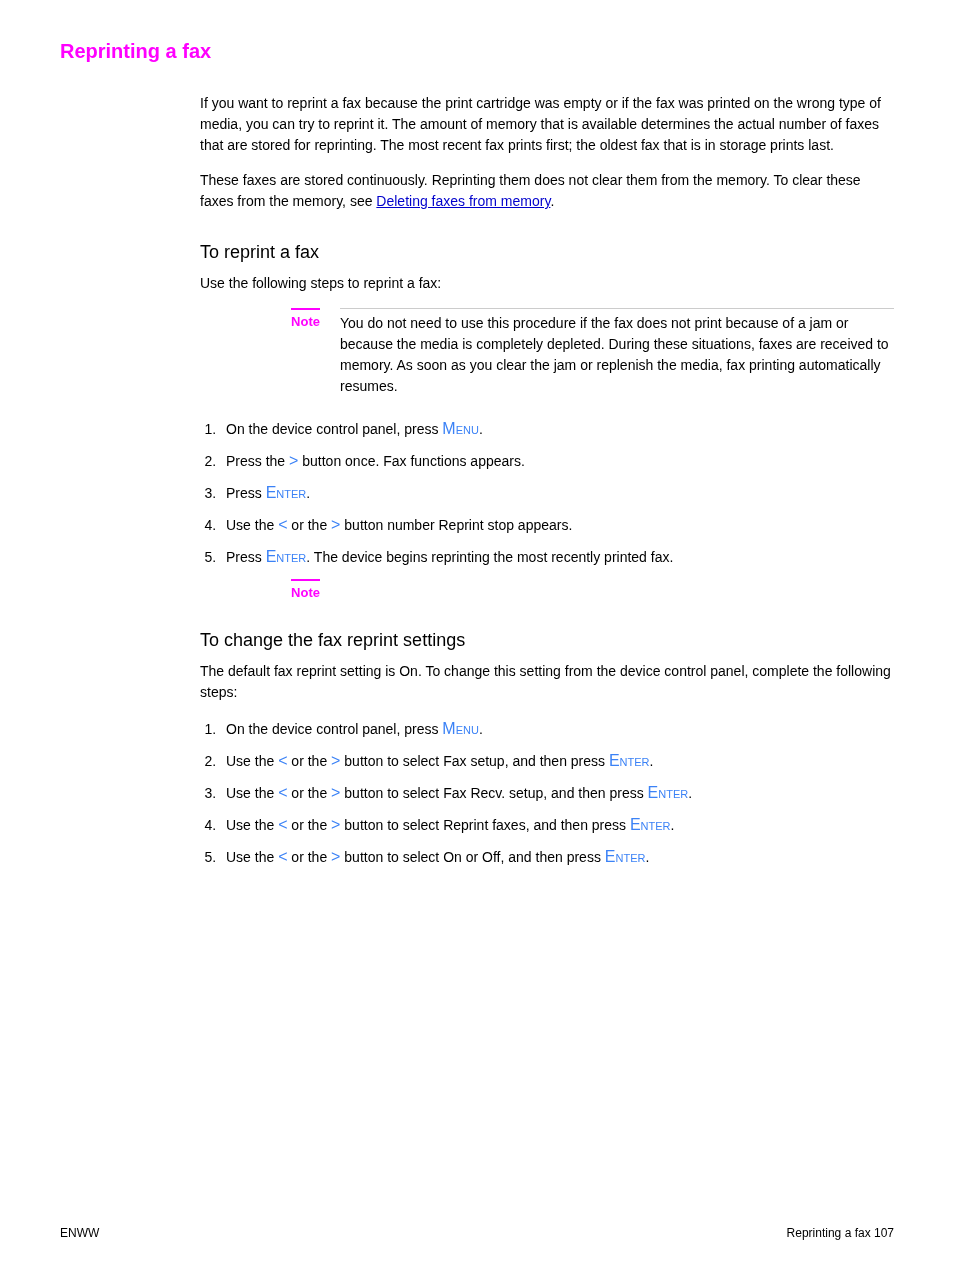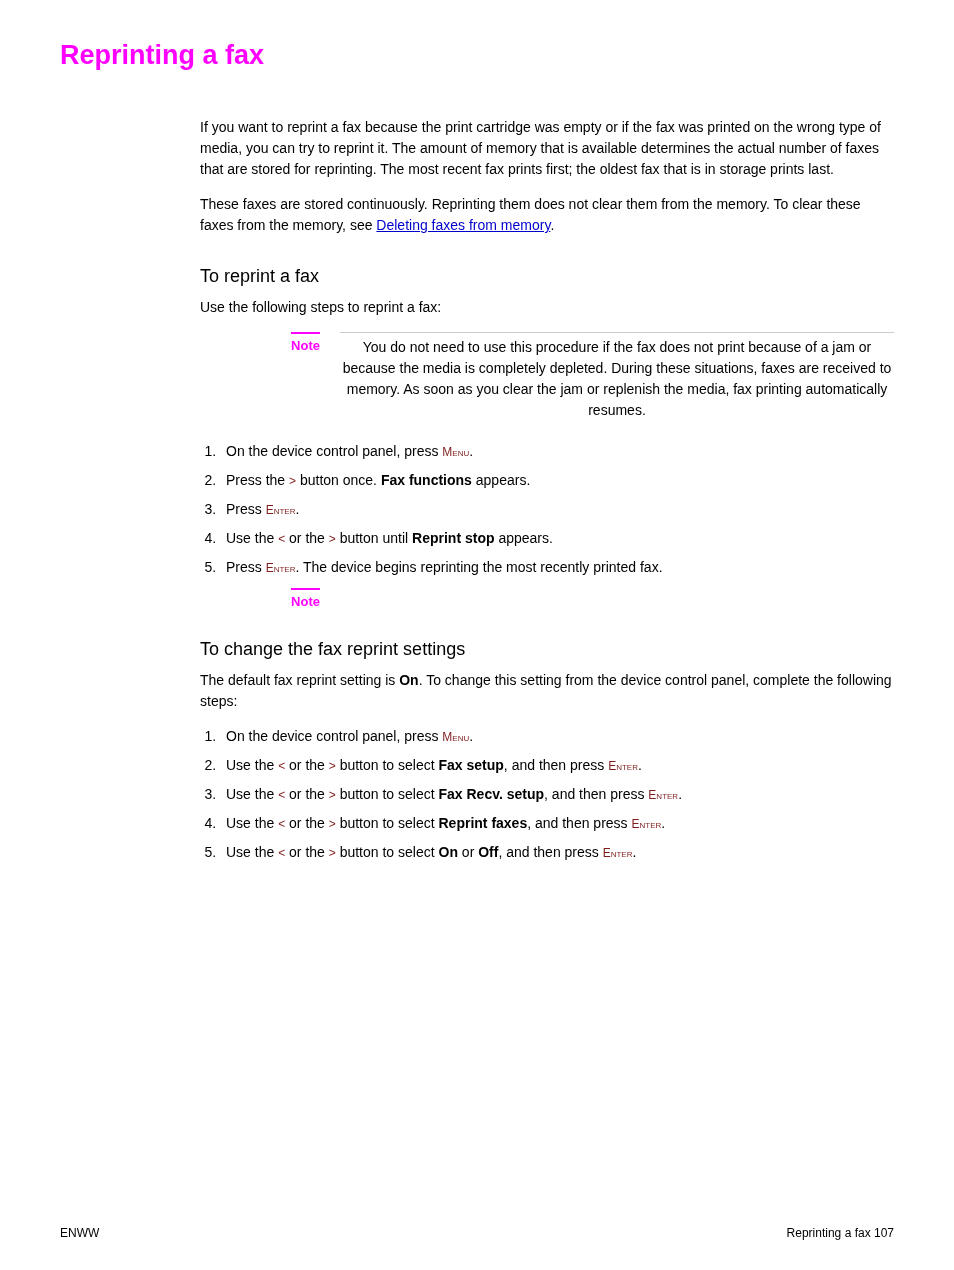--- a/index.html
+++ b/index.html
@@ -13,23 +13,23 @@
       font-size: 14px;
       color: #000;
       background: #fff;
       width: 954px;
       min-height: 1270px;
       padding: 40px 60px 40px 60px;
     }
 
     .page-title {
       color: #ff00ff;
-      font-size: 27px;
+      font-size: 20px;
       font-weight: bold;
-      margin-bottom: 46px;
+      margin-bottom: 30px;
     }
 
     .content-area {
       margin-left: 140px;
     }
 
     .intro-para {
       margin-bottom: 14px;
       line-height: 1.5;
     }
@@ -71,55 +71,54 @@
       border-top: 2px solid #ff00ff;
       padding-top: 4px;
       display: inline-block;
     }
 
     .note-content {
       flex: 1;
       line-height: 1.5;
       border-top: 1px solid #ccc;
       padding-top: 4px;
-      text-align: center;
     }
 
     ol {
       margin-left: 20px;
       margin-bottom: 10px;
     }
 
     ol li {
       margin-bottom: 8px;
       line-height: 1.5;
       padding-left: 6px;
     }
 
     .magenta {
-      color: #7f1d1d;
+      color: #3b82f6;
       font-variant: small-caps;
-      font-size: 12px;
+      font-size: 16px;
     }
 
     .footer {
       position: fixed;
       bottom: 30px;
       left: 0;
       right: 0;
       display: flex;
       justify-content: space-between;
       padding: 0 60px;
       font-size: 12px;
       color: #000;
       gap: 25px;
     }
 
     .bold {
-      font-weight: bold;
+      font-weight: normal;
     }
   </style>
 </head>
 <body>
 
 <h1 class="page-title">Reprinting a fax</h1>
 
 <div class="content-area">
 
   <p class="intro-para">If you want to reprint a fax because the print cartridge was empty or if the fax was printed on the wrong type of media, you can try to reprint it. The amount of memory that is available determines the actual number of faxes that are stored for reprinting. The most recent fax prints first; the oldest fax that is in storage prints last.</p>
@@ -146,21 +145,21 @@
     <li>
       <span>On the device control panel, press </span><span class="magenta">Menu</span><span>.</span>
     </li>
     <li>
       <span>Press the </span><span class="magenta">&gt;</span><span> button once. </span><span class="bold">Fax functions</span><span> appears.</span>
     </li>
     <li>
       <span>Press </span><span class="magenta">Enter</span><span>.</span>
     </li>
     <li>
-      <span>Use the </span><span class="magenta">&lt;</span><span> or the </span><span class="magenta">&gt;</span><span> button until </span><span class="bold">Reprint stop</span><span> appears.</span>
+      <span>Use the </span><span class="magenta">&lt;</span><span> or the </span><span class="magenta">&gt;</span><span> button number </span><span class="bold">Reprint stop</span><span> appears.</span>
     </li>
     <li>
       <span>Press </span><span class="magenta">Enter</span><span>. The device begins reprinting the most recently printed fax.</span>
     </li>
   </ol>
 </div>
 
 <div class="note-row" style="margin-left:140px;">
   <div class="note-label-col">
     <span class="note-label">Note</span>

